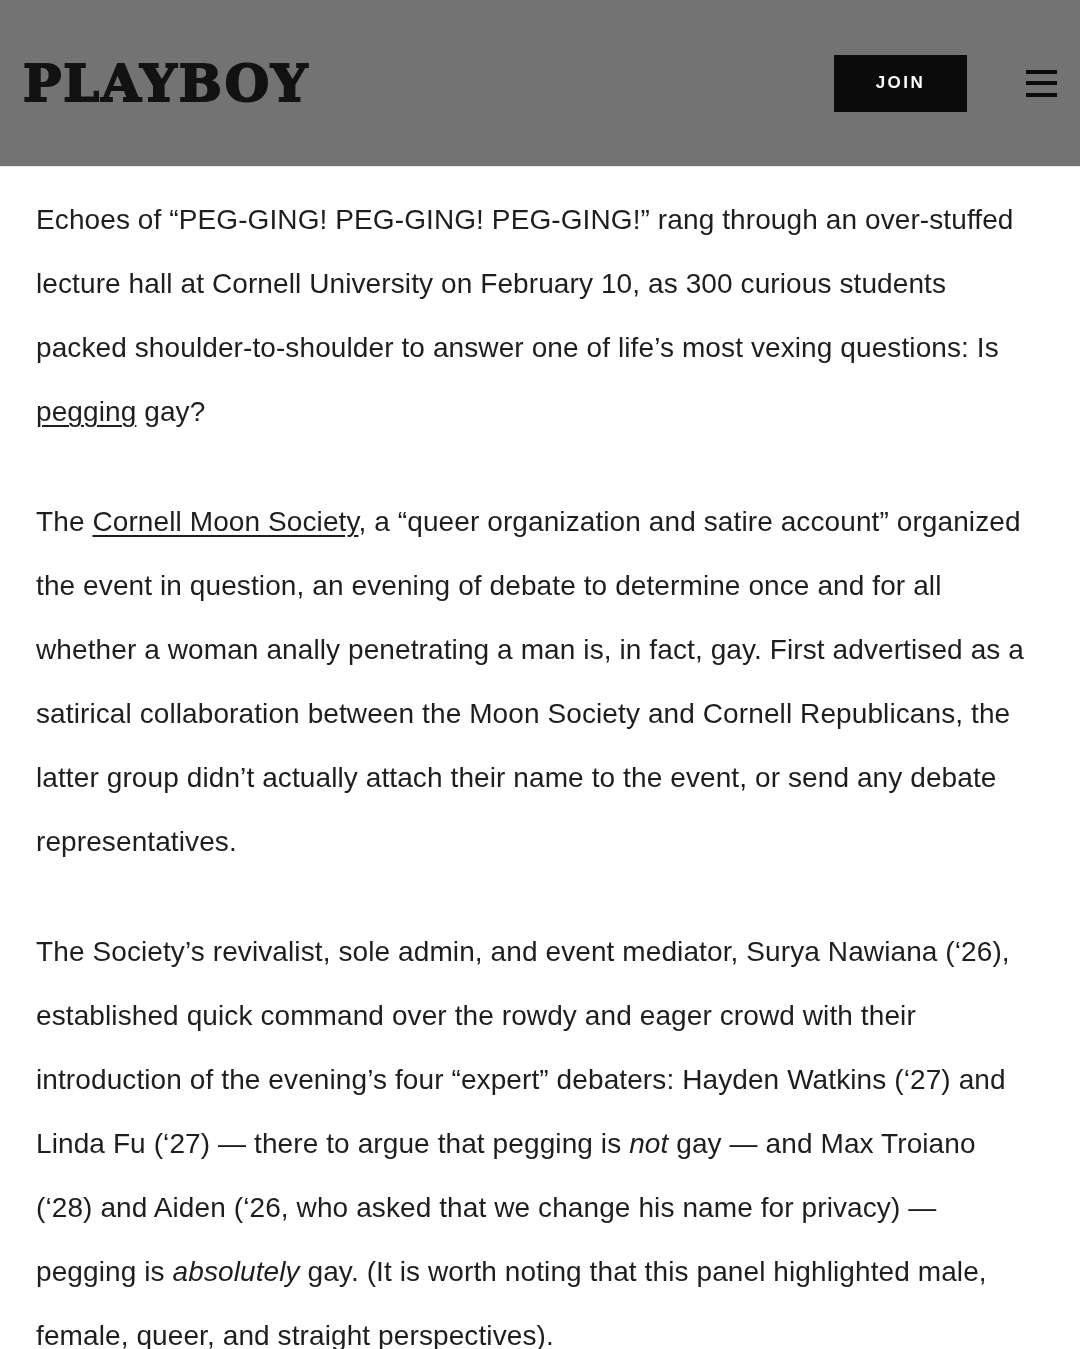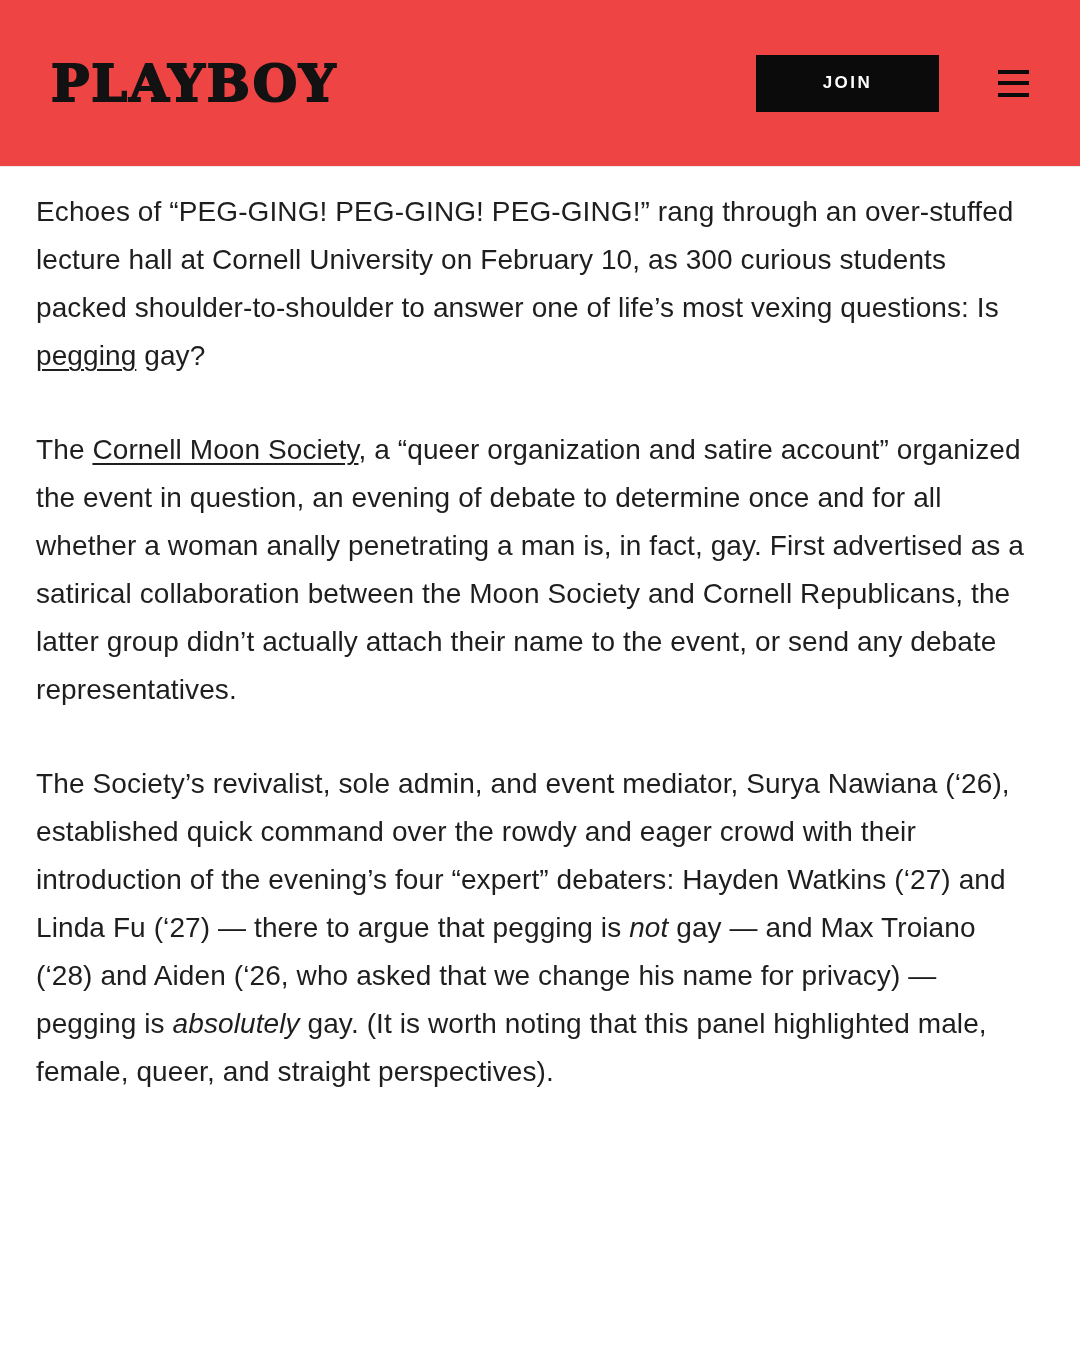--- a/index.html
+++ b/index.html
@@ -9,36 +9,36 @@
     background: #ffffff;
     font-family: "Liberation Sans", sans-serif;
     overflow: hidden;
   }
 
   
   .site-header {
     height: 167px;
     display: flex;
     align-items: center;
-    padding: 0 51px;
-    background: #ef4444;
+    padding: 0 23px;
+    background: #737373;
     border-bottom: 1px solid #e9e9e9;
   }
   .logo {
     font-family: "DejaVu Serif", serif;
     font-weight: bold;
     font-size: 51px;
     letter-spacing: 2px;
     color: #121212;
     -webkit-text-stroke: 2px #121212;
     flex: 1 1 auto;
     user-select: none;
   }
   .join-btn {
-    width: 183px;
+    width: 133px;
     height: 57px;
     background: #0b0b0b;
     color: #ffffff;
     border: none;
     font-family: "Liberation Sans", sans-serif;
     font-size: 17px;
     font-weight: bold;
     letter-spacing: 2.5px;
     cursor: pointer;
     display: flex;
@@ -63,21 +63,21 @@
     height: 4px;
     background: #0b0b0b;
   }
 
   
   .article {
     padding: 21px 36px 0 36px;
   }
   .para {
     font-size: 28px;
-    line-height: 48px;
+    line-height: 64px;
     color: #1e1e1e;
     margin: 0 16px 46px 0;
     letter-spacing: 0.1px;
   }
   .para a {
     color: #1e1e1e;
     text-decoration: underline;
     text-underline-offset: 4px;
     text-decoration-thickness: 2px;
   }

